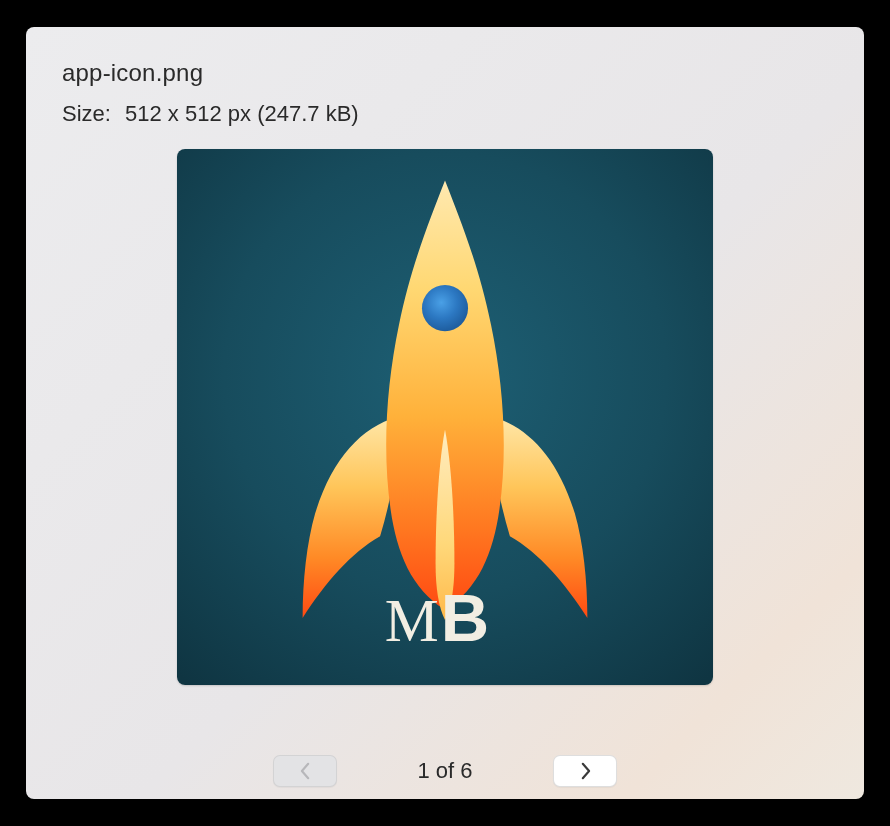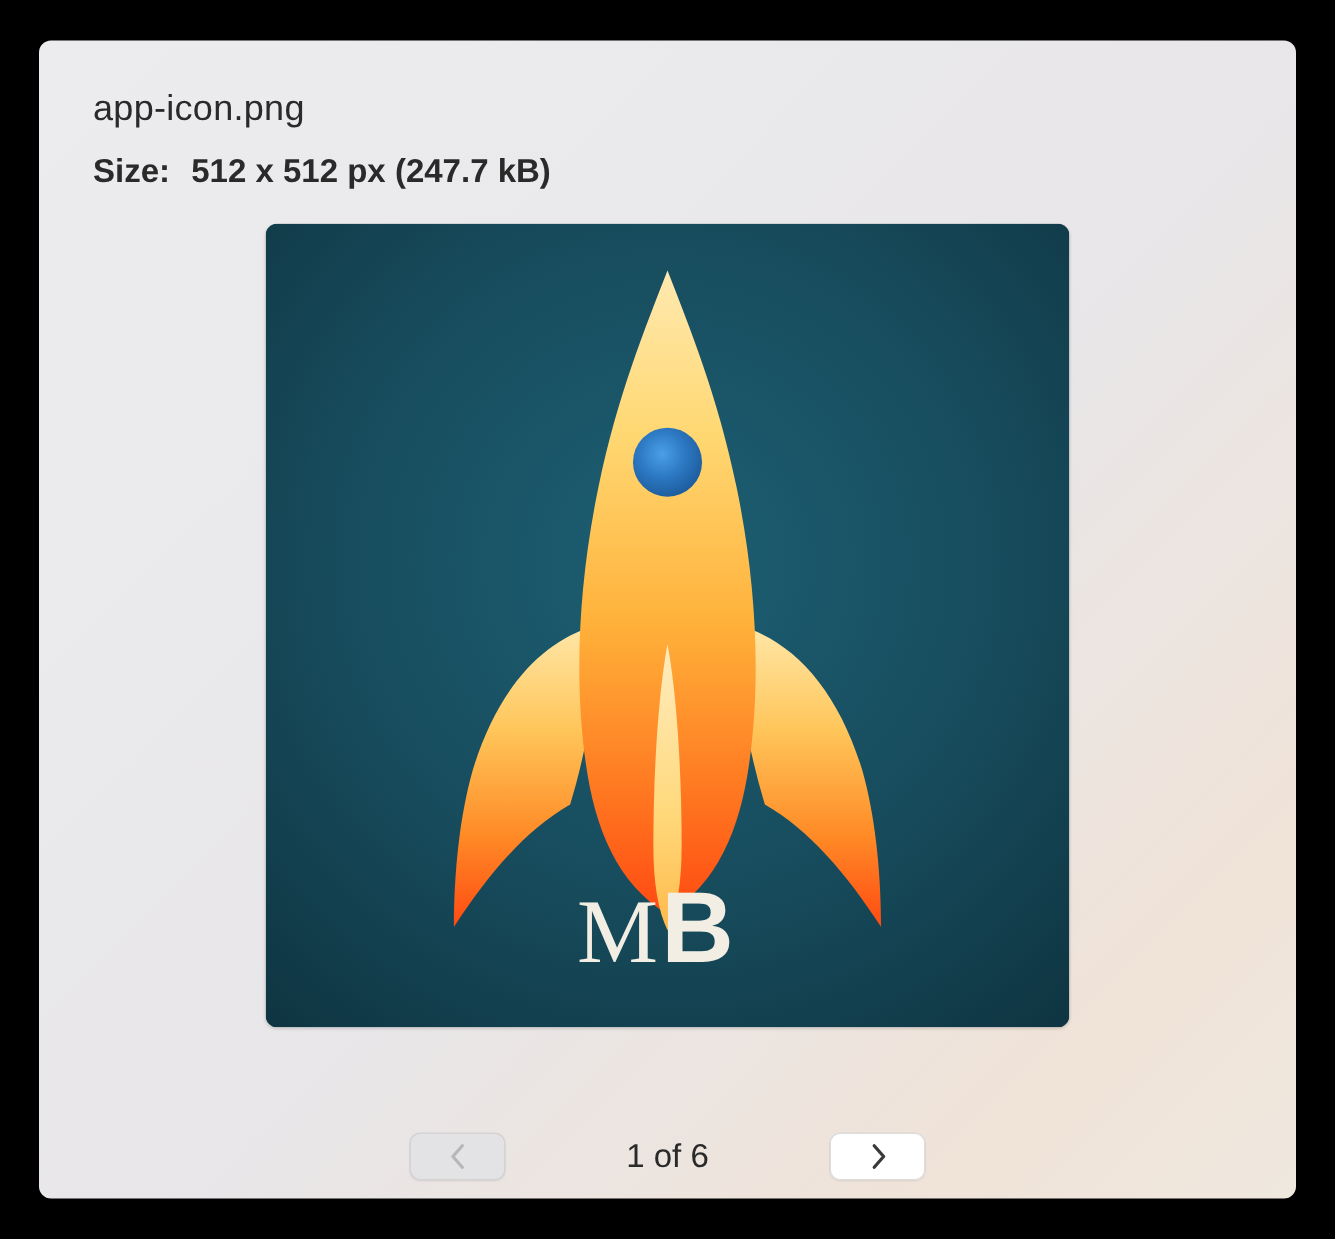--- a/index.html
+++ b/index.html
@@ -25,21 +25,21 @@
     .filename {
       font-size: 24px;
       color: #2a2a2a;
       font-weight: 400;
       margin-bottom: 14px;
       letter-spacing: 0.2px;
     }
     .size-line {
       font-size: 22px;
       color: #2a2a2a;
-      font-weight: 700;
+      font-weight: 400;
       margin-bottom: 22px;
     }
     .size-label { margin-right: 8px; }
     .preview-wrap {
       flex: 1;
       display: flex;
       align-items: flex-start;
       justify-content: center;
     }
     .preview {

